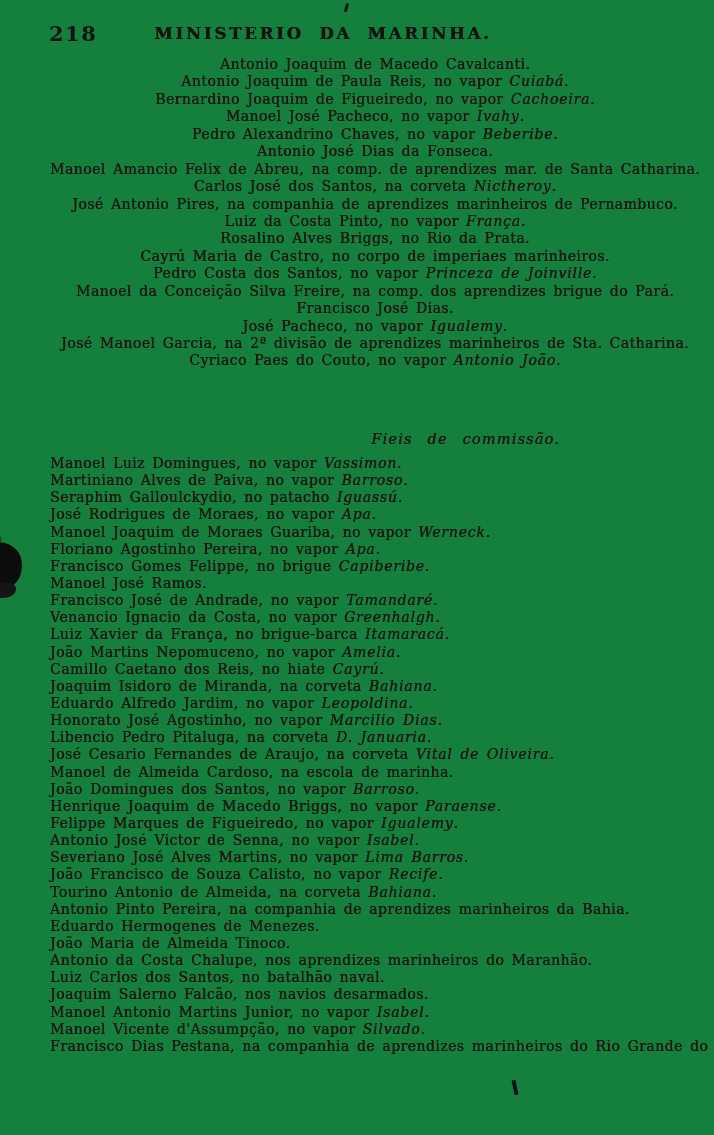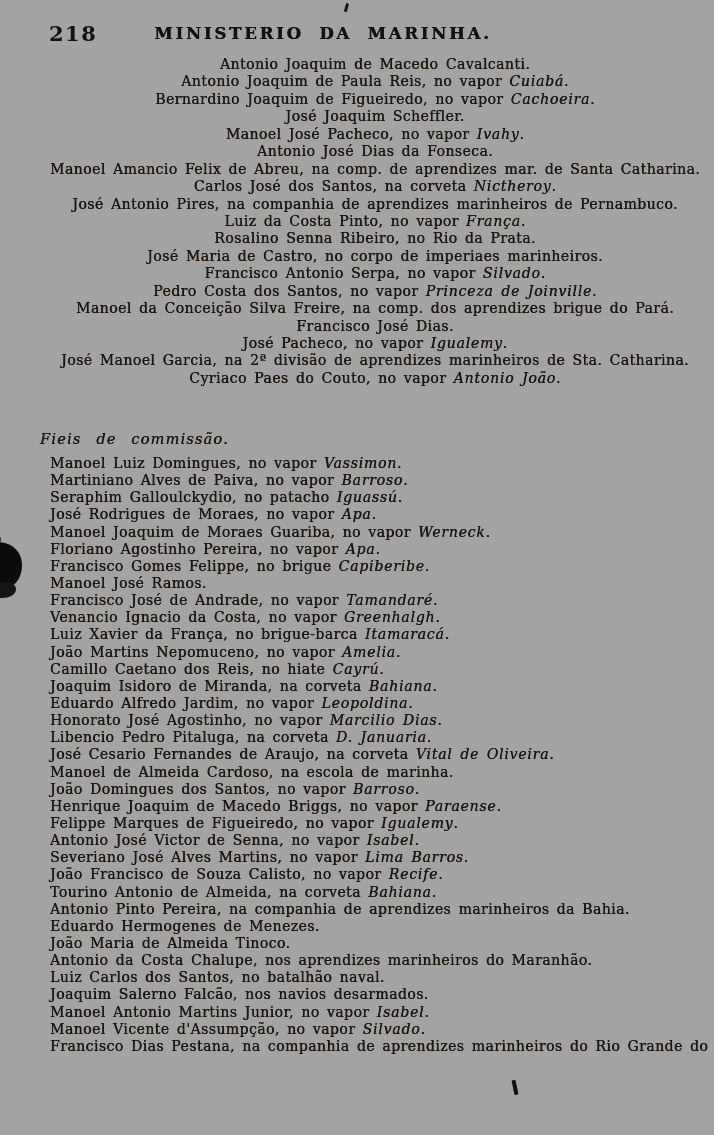--- a/index.html
+++ b/index.html
@@ -4,21 +4,21 @@
 <style>
   html, body {
     margin: 0;
     padding: 0;
     background: #e8e8e8;
   }
   .page {
     position: relative;
     width: 714px;
     height: 1135px;
-    background: #a3a3a3;
+    background: #15803d;
     overflow: hidden;
     font-family: "DejaVu Serif", "Liberation Serif", serif;
     color: #1c1712;
   }
   
   .page-number {
     position: absolute;
     top: 21px;
     left: 49px;
     font-size: 21px;
@@ -59,21 +59,21 @@
   #list-2 .entry { height: 17.15px; line-height: 17.15px; }
   .entry { margin: 0; }
   .ship { font-style: italic; letter-spacing: 0.8px; }
   
   .section-heading {
     position: absolute;
     top: 431px;
     left: 40px;
     width: 520px;
     margin: 0;
-    text-align: left;
+    text-align: right;
     font-size: 14.5px;
     font-style: italic;
     font-weight: normal;
     letter-spacing: 1.2px;
     word-spacing: 9px;
     text-shadow: 0.35px 0 0 currentColor;
     color: #1c1712;
   }
   
   .ink-blob {
@@ -139,40 +139,39 @@
   <h1 class="page-title">MINISTERIO DA MARINHA.</h1>
 
   <ol class="name-list" id="list-1">
 
       <li class="entry"><span>Antonio Joaquim de Macedo Cavalcanti.</span><span class="ship"></span><span></span></li>
 
       <li class="entry"><span>Antonio Joaquim de Paula Reis, no vapor </span><span class="ship">Cuiabá</span><span>.</span></li>
 
       <li class="entry"><span>Bernardino Joaquim de Figueiredo, no vapor </span><span class="ship">Cachoeira</span><span>.</span></li>
 
-      <li class="entry"><span>José Joaquim Scheffler.</span><span class="ship"></span><span></span></li>
 
       <li class="entry"><span>Manoel José Pacheco, no vapor </span><span class="ship">Ivahy</span><span>.</span></li>
 
+      <li class="entry"><span>Pedro Alexandrino Chaves, no vapor </span><span class="ship">Beberibe</span><span>.</span></li>
 
       <li class="entry"><span>Antonio José Dias da Fonseca.</span><span class="ship"></span><span></span></li>
 
       <li class="entry"><span>Manoel Amancio Felix de Abreu, na comp. de aprendizes mar. de Santa Catharina.</span><span class="ship"></span><span></span></li>
 
       <li class="entry"><span>Carlos José dos Santos, na corveta </span><span class="ship">Nictheroy</span><span>.</span></li>
 
       <li class="entry"><span>José Antonio Pires, na companhia de aprendizes marinheiros de Pernambuco.</span><span class="ship"></span><span></span></li>
 
       <li class="entry"><span>Luiz da Costa Pinto, no vapor </span><span class="ship">França</span><span>.</span></li>
 
-      <li class="entry"><span>Rosalino Senna Ribeiro, no Rio da Prata.</span><span class="ship"></span><span></span></li>
-
-      <li class="entry"><span>José Maria de Castro, no corpo de imperiaes marinheiros.</span><span class="ship"></span><span></span></li>
-
-      <li class="entry"><span>Francisco Antonio Serpa, no vapor </span><span class="ship">Silvado</span><span>.</span></li>
+      <li class="entry"><span>Rosalino Alves Briggs, no Rio da Prata.</span><span class="ship"></span><span></span></li>
+
+      <li class="entry"><span>Cayrú Maria de Castro, no corpo de imperiaes marinheiros.</span><span class="ship"></span><span></span></li>
+
 
       <li class="entry"><span>Pedro Costa dos Santos, no vapor </span><span class="ship">Princeza de Joinville</span><span>.</span></li>
 
       <li class="entry"><span>Manoel da Conceição Silva Freire, na comp. dos aprendizes brigue do Pará.</span><span class="ship"></span><span></span></li>
 
       <li class="entry"><span>Francisco José Dias.</span><span class="ship"></span><span></span></li>
 
       <li class="entry"><span>José Pacheco, no vapor </span><span class="ship">Igualemy</span><span>.</span></li>
 
       <li class="entry"><span>José Manoel Garcia, na 2ª divisão de aprendizes marinheiros de Sta. Catharina.</span><span class="ship"></span><span></span></li>

